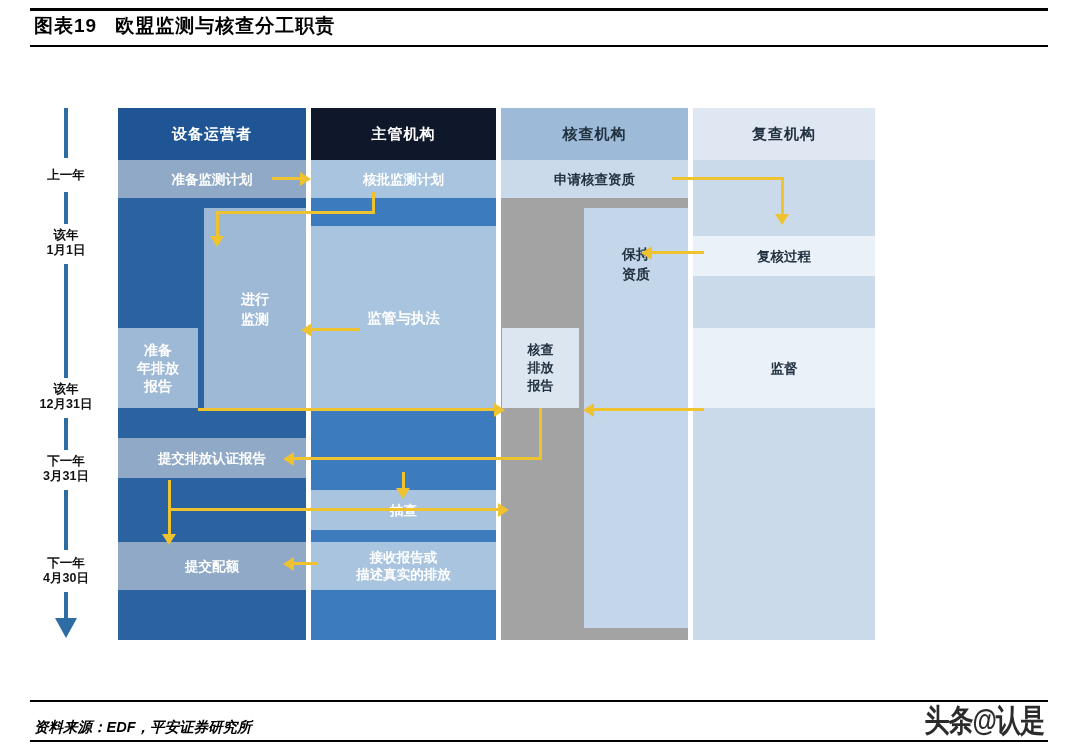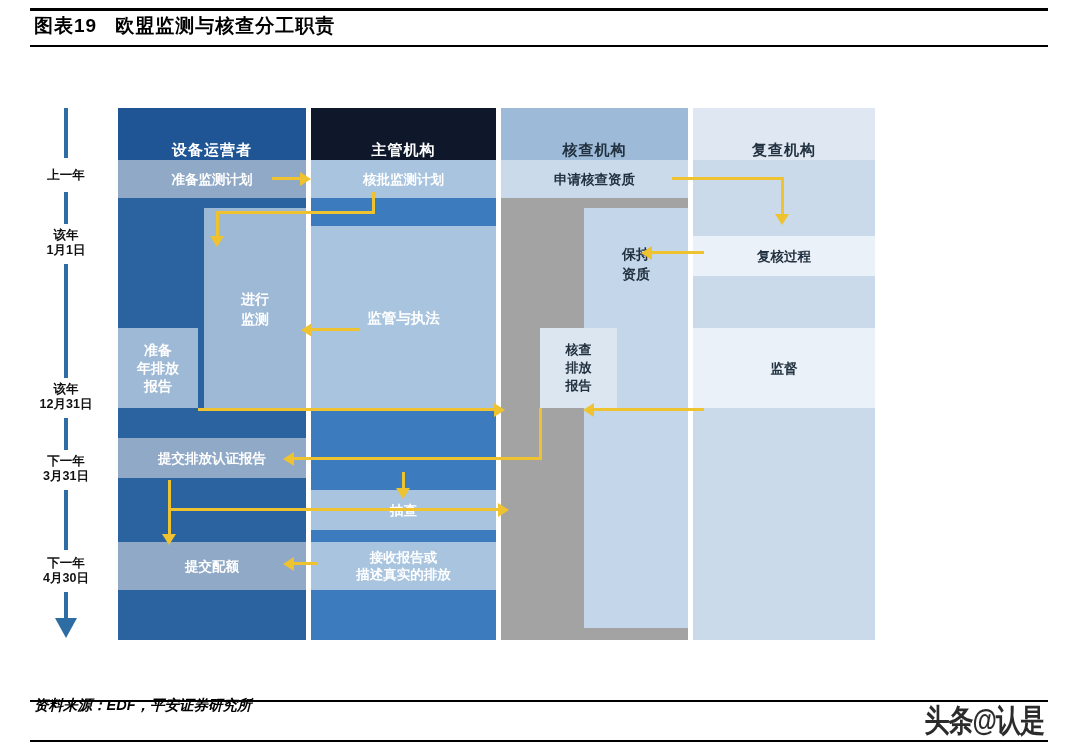--- a/index.html
+++ b/index.html
@@ -48,21 +48,21 @@
   .tl-label {
     position:absolute; text-align:center; width:96px; left:18px;
     font-size:12.5px; font-weight:bold; color:#111;
     line-height:15px;
   }
 
   
   .col { position:absolute; top:48px; }
   .col-head {
     position:absolute; top:0; left:0; right:0; height:52px;
-    display:flex; align-items:flex-end; justify-content:center;
+    display:flex; align-items:center; justify-content:center;
     font-size:15px; font-weight:bold; letter-spacing:1px;
   }
   .col-body { position:absolute; top:52px; left:0; right:0; bottom:0; }
 
   .band { position:absolute; left:0; right:0; }
   .band-text {
     position:absolute; left:0; right:0;
     display:flex; align-items:center; justify-content:center;
     text-align:center; line-height:17px;
     font-size:13.5px; font-weight:bold;
@@ -87,21 +87,21 @@
   .ah-d { border-left:7px solid transparent; border-right:7px solid transparent; border-top:11px solid #EFC230; }
 
   
   #footer-rule-top {
     position:absolute; left:30px; top:700px; width:1018px; height:2px; background:#000;
   }
   #footer-rule-bottom {
     position:absolute; left:30px; top:740px; width:1018px; height:2px; background:#000;
   }
   #source-note {
-    position:absolute; left:34px; top:696px;
+    position:absolute; left:34px; top:718px;
     font-size:14.5px; font-style:italic; font-weight:bold; color:#000;
     white-space:nowrap;
   }
   #watermark {
     position:absolute; right:34px; top:700px;
     font-size:25px; font-weight:bold; color:#1a1a1a;
     letter-spacing:-1px;
     transform:scaleY(1.25);
     transform-origin:right top;
     white-space:nowrap;
@@ -202,21 +202,21 @@
     <div class="col-body" style="background:#a3a3a3;">
 
       <div class="band" style="top:0px;height:38px;background:#CBDAEA;"></div>
       <div class="band-text" style="top:0px;height:38px;color:#22313f;">申请核查资质</div>
 
       <div class="ibox" style="left:83px;width:104px;top:48px;height:420px;background:#C4D6E9;color:#22313f;align-items:flex-start;padding-top:36px;">
         <span><span style="white-space:pre-line;">保持
 资质</span></span>
       </div>
 
-      <div class="ibox" style="left:1px;width:77px;top:168px;height:80px;background:#DCE6F1;color:#22313f;font-size:13px;line-height:18px;margin-left:38px;">
+      <div class="ibox" style="left:1px;width:77px;top:168px;height:80px;background:#DCE6F1;color:#22313f;font-size:13px;line-height:18px;">
         <span><span style="white-space:pre-line;">核查
 排放
 报告</span></span>
       </div>
     </div>
   </div>
 
   <div class="col" style="left:693px;width:182px;height:532px;">
     <div class="col-head" style="background:#DEE7F2;color:#22313f;">
       <span>复查机构</span>

